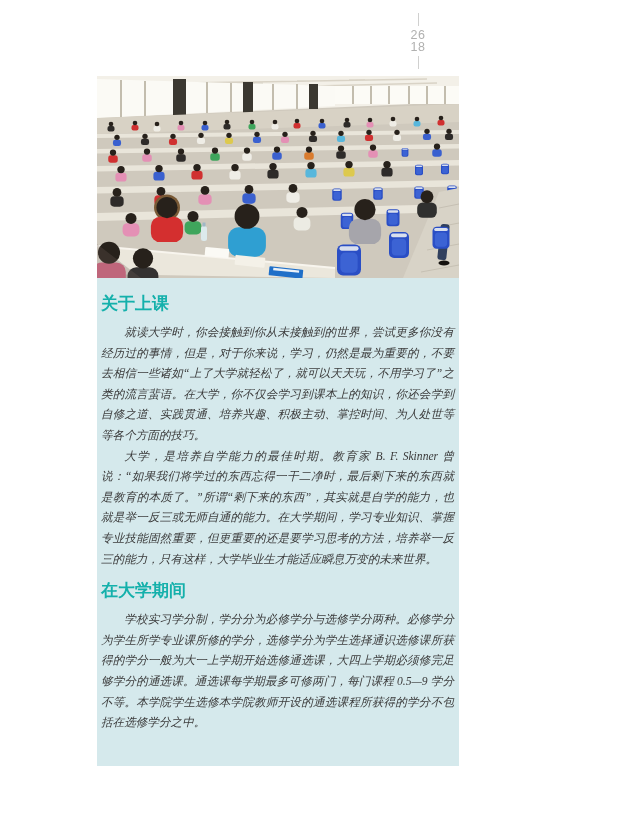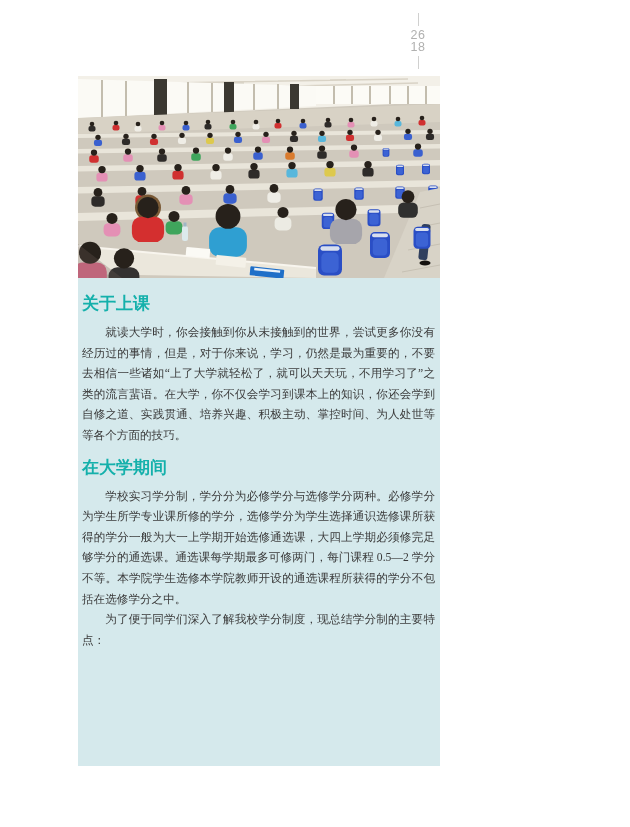--- a/index.html
+++ b/index.html
@@ -6,28 +6,28 @@
   .page{position:relative;width:548px;height:827px;background:#ffffff;overflow:hidden;
         font-family:"Liberation Serif",serif;}
   
   .pagenum-block{position:absolute;left:403px;top:13px;width:30px;text-align:center;
         font-family:"Liberation Sans",sans-serif;color:#b1b1b0;font-size:12.5px;line-height:12px;
         letter-spacing:.5px;}
   .tick{width:1px;height:13px;background:#d0d0cf;margin:0 auto;}
   .nums{padding:3px 0;}
   .nums span{display:block;}
   
-  .content{position:absolute;left:45px;top:76px;width:362px;padding-left:33px;}
+  .content{position:absolute;left:64px;top:76px;width:362px;padding-left:33px;}
   svg.photo{display:block;width:362px;height:202px;}
   .panel{background:#d5e9ec;height:488px;box-sizing:border-box;padding:12px 5px 0 4px;overflow:hidden;}
   .panel h2{margin:2px 0 8px 0;font-family:"Liberation Sans",sans-serif;font-weight:bold;
         font-size:17px;color:#14b0ab;}
   .panel h2.second{margin-top:9px;}
   .panel p{margin:0;font-size:11.6px;line-height:20.6px;color:#3b3b3b;text-align:justify;
-        text-indent:2em;}
+        text-indent:2em;font-style:italic;}
 </style>
 </head>
 <body>
 
 <div class="page">
 
   <div class="pagenum-block">
     <div class="tick"></div>
     <div class="nums">
       <span>26</span>
@@ -175,20 +175,20 @@
 
         <use href="#stu" transform="translate(12,196) scale(2.4)" style="color:#e06a8a"></use>
         <use href="#stu" transform="translate(46,200) scale(2.2)" style="color:#343231"></use>
         <polygon points="0,168 44,202 0,202" fill="#6b5f55" opacity="0.28"></polygon>
       </g>
     </svg>
 
     <div class="panel">
       <h2>关于上课</h2>
       <p>就读大学时，你会接触到你从未接触到的世界，尝试更多你没有经历过的事情，但是，对于你来说，学习，仍然是最为重要的，不要去相信一些诸如“上了大学就轻松了，就可以天天玩，不用学习了”之类的流言蜚语。在大学，你不仅会学习到课本上的知识，你还会学到自修之道、实践贯通、培养兴趣、积极主动、掌控时间、为人处世等等各个方面的技巧。</p>
+      <p>大学，是培养自学能力的最佳时期。教育家 B. F. Skinner 曾说：“如果我们将学过的东西忘得一干二净时，最后剩下来的东西就是教育的本质了。”所谓“剩下来的东西”，其实就是自学的能力，也就是举一反三或无师自通的能力。在大学期间，学习专业知识、掌握专业技能固然重要，但更重要的还是要学习思考的方法，培养举一反三的能力，只有这样，大学毕业生才能适应瞬息万变的未来世界。</p>
       <h2 class="second">在大学期间</h2>
-      <p>学校实习学分制，学分分为必修学分与选修学分两种。必修学分为学生所学专业课所修的学分，选修学分为学生选择通识选修课所获得的学分一般为大一上学期开始选修通选课，大四上学期必须修完足够学分的通选课。通选课每学期最多可修两门，每门课程 0.5—2 学分不等。本学院学生选修本学院教师开设的通选课程所获得的学分不包括在选修学分之中。</p>
-      <p>为了便于同学们深入了解我校学分制度，现总结学分制的主要特点：</p>
+      <p>学校实习学分制，学分分为必修学分与选修学分两种。必修学分为学生所学专业课所修的学分，选修学分为学生选择通识选修课所获得的学分一般为大一上学期开始选修通选课，大四上学期必须修完足够学分的通选课。通选课每学期最多可修两门，每门课程 0.5—9 学分不等。本学院学生选修本学院教师开设的通选课程所获得的学分不包括在选修学分之中。</p>
 
     </div>
   </div>
 
 </div>
 
 </body></html>

